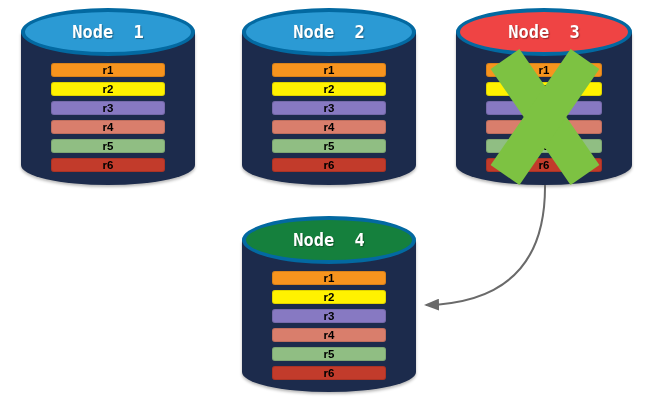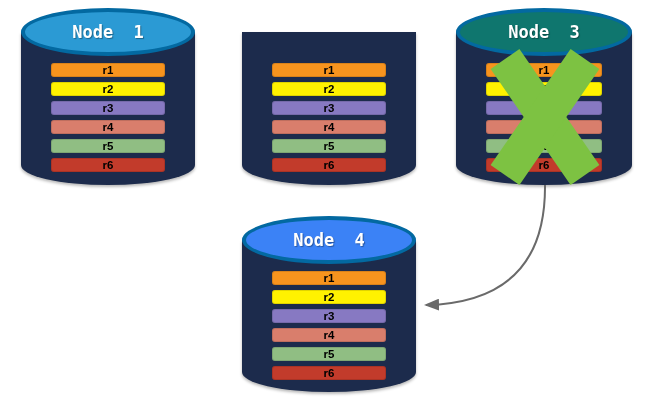--- a/index.html
+++ b/index.html
@@ -91,48 +91,51 @@
   <div class="node" id="node-2">
     <div class="cyl-body" style="background: rgb(28, 43, 76);"></div>
     <div class="bars">
       <div class="bar" style="background: rgb(247, 148, 30);">r1</div>
       <div class="bar" style="background: rgb(255, 242, 0);">r2</div>
       <div class="bar" style="background: rgb(135, 121, 194);">r3</div>
       <div class="bar" style="background: rgb(217, 126, 108);">r4</div>
       <div class="bar" style="background: rgb(144, 190, 131);">r5</div>
       <div class="bar" style="background: rgb(194, 59, 43);">r6</div>
     </div>
+    <div class="cyl-top" style="background: rgb(43, 154, 212);">
+      <span class="node-label">Node  2</span>
+    </div>
   </div>
 
   <div class="node" id="node-3">
     <div class="cyl-body" style="background: rgb(28, 43, 76);"></div>
     <div class="bars">
       <div class="bar" style="background: rgb(247, 148, 30);">r1</div>
       <div class="bar" style="background: rgb(255, 242, 0);">r2</div>
       <div class="bar" style="background: rgb(135, 121, 194);">r3</div>
       <div class="bar" style="background: rgb(217, 126, 108);">r4</div>
       <div class="bar" style="background: rgb(144, 190, 131);">r5</div>
       <div class="bar" style="background: rgb(194, 59, 43);">r6</div>
     </div>
-    <div class="cyl-top" style="background: #0f766e;">
+    <div class="cyl-top" style="background: #ef4444;">
       <span class="node-label">Node  3</span>
     </div>
   </div>
 
   <div class="node" id="node-4">
     <div class="cyl-body" style="background: rgb(28, 43, 76);"></div>
     <div class="bars">
       <div class="bar" style="background: rgb(247, 148, 30);">r1</div>
       <div class="bar" style="background: rgb(255, 242, 0);">r2</div>
       <div class="bar" style="background: rgb(135, 121, 194);">r3</div>
       <div class="bar" style="background: rgb(217, 126, 108);">r4</div>
       <div class="bar" style="background: rgb(144, 190, 131);">r5</div>
       <div class="bar" style="background: rgb(194, 59, 43);">r6</div>
     </div>
-    <div class="cyl-top" style="background: #3b82f6;">
+    <div class="cyl-top" style="background: #15803d;">
       <span class="node-label">Node  4</span>
     </div>
   </div>
 
   <svg class="overlay" id="arrow-overlay" viewBox="0 0 646 402" width="646" height="402">
     <defs>
       <marker id="ah" markerUnits="userSpaceOnUse" markerWidth="15" markerHeight="12" refX="13" refY="6" orient="auto">
         <polygon points="0,0 15,6 0,12" fill="#6A6A6A"></polygon>
       </marker>
     </defs>

